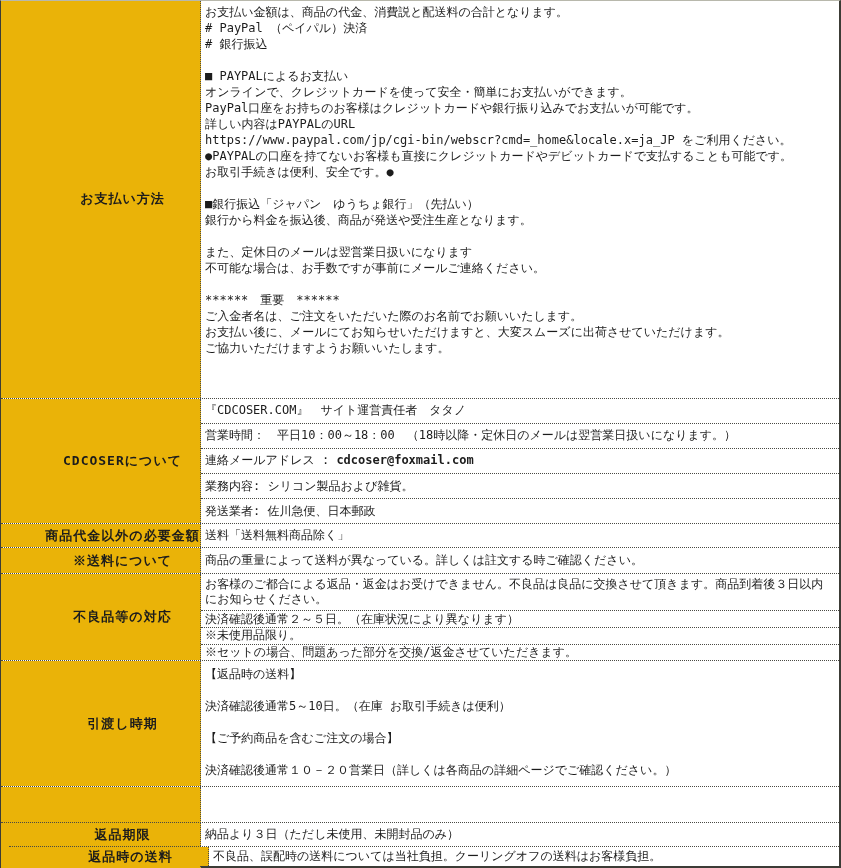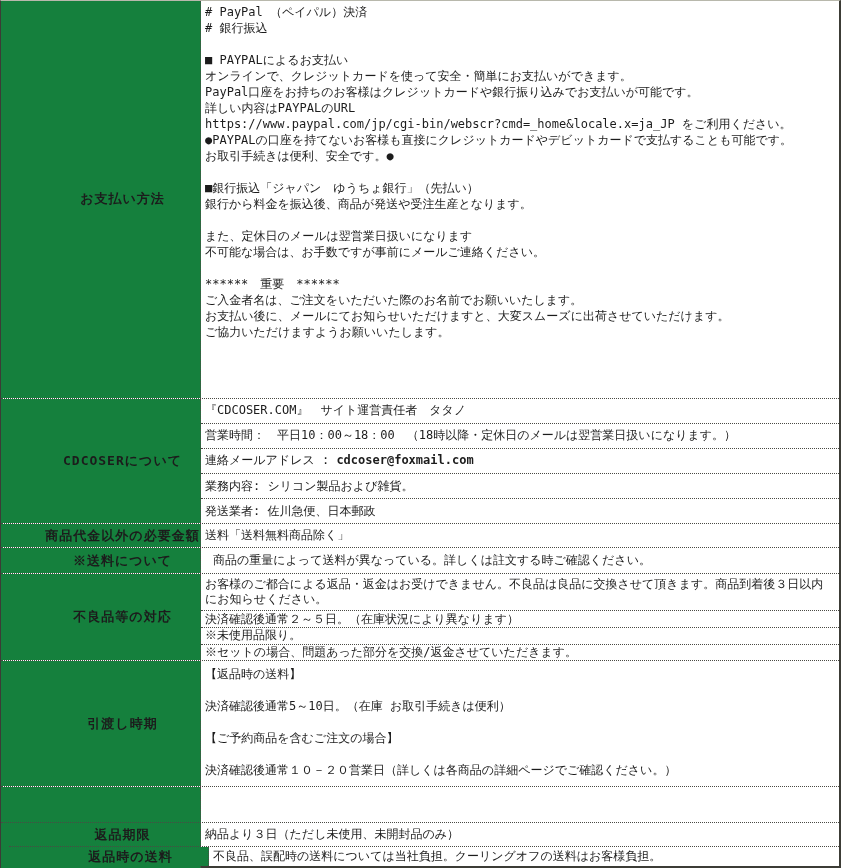--- a/index.html
+++ b/index.html
@@ -10,57 +10,58 @@
     border-right:2px solid #3c3c36;
     border-bottom:2px solid #3c3c36;
     font-family:"DejaVu Sans Mono","Liberation Mono",monospace;
     font-size:12px;color:#1c1c1c;
     display:flex;flex-direction:column;
   }
   .section{display:flex;box-sizing:border-box;border-top:1px dotted #4a4a44;min-height:0;}
   .section:first-child{border-top:none;}
   .row-header{
     flex:0 0 200px;width:200px;box-sizing:border-box;
-    background:#15803d;
+    background:#eab308;
     display:flex;align-items:center;justify-content:center;
     font-weight:bold;font-size:13px;letter-spacing:1px;
     border-right:1px dotted #4a4a44;text-align:center;padding-left:44px;
   }
   .row-content{flex:1;display:flex;flex-direction:column;min-width:0;background:#ffffff;}
   .subrow{
     box-sizing:border-box;border-top:1px dotted #4a4a44;
     display:flex;align-items:center;padding:1px 4px;flex:1;min-height:0;
     white-space:pre-wrap;word-break:break-all;line-height:15px;
   }
   .subrow:first-child{border-top:none;}
   .lines{padding:3px 4px;box-sizing:border-box;}
   .line{min-height:16px;line-height:16px;white-space:pre-wrap;word-break:break-all;}
   .bold{font-weight:bold;}
   
   .s-payment{height:397px;}
   .s-about{height:126px;}
   .s-fee{height:24px;justify-content:flex-end;}
-  .s-shipnote{height:26px;gap:8px;}
+  .s-shipnote{height:26px;}
   .s-defect{height:87px;}
   .s-delivery{height:126px;}
   .s-deadline{height:36px;flex-direction:column;}
   .s-return-deadline{height:24px;}
   .s-return-ship{height:20px;margin-left:8px;}
   .s-defect .subrow.two-line{flex:0 0 36px;height:36px;}
   .s-delivery .lines{padding-top:5px;}
 </style>
 </head>
 <body>
 
 <div class="shop-table">
 
   <div class="section s-payment">
     <div class="row-header">お支払い方法</div>
     <div class="row-content">
       <div class="lines">
+        <div class="line">お支払い金額は、商品の代金、消費説と配送料の合計となります。</div>
         <div class="line"># PayPal （ペイパル）決済</div>
         <div class="line"># 銀行振込</div>
         <div class="line"></div>
         <div class="line">■ PAYPALによるお支払い</div>
         <div class="line">オンラインで、クレジットカードを使って安全・簡単にお支払いができます。</div>
         <div class="line">PayPal口座をお持ちのお客様はクレジットカードや銀行振り込みでお支払いが可能です。</div>
         <div class="line">詳しい内容はPAYPALのURL</div>
         <div class="line">https://www.paypal.com/jp/cgi-bin/webscr?cmd=_home&amp;locale.x=ja_JP をご利用ください。</div>
         <div class="line">●PAYPALの口座を持てないお客様も直接にクレジットカードやデビットカードで支払することも可能です。</div>
         <div class="line">お取引手続きは便利、安全です。●</div>

